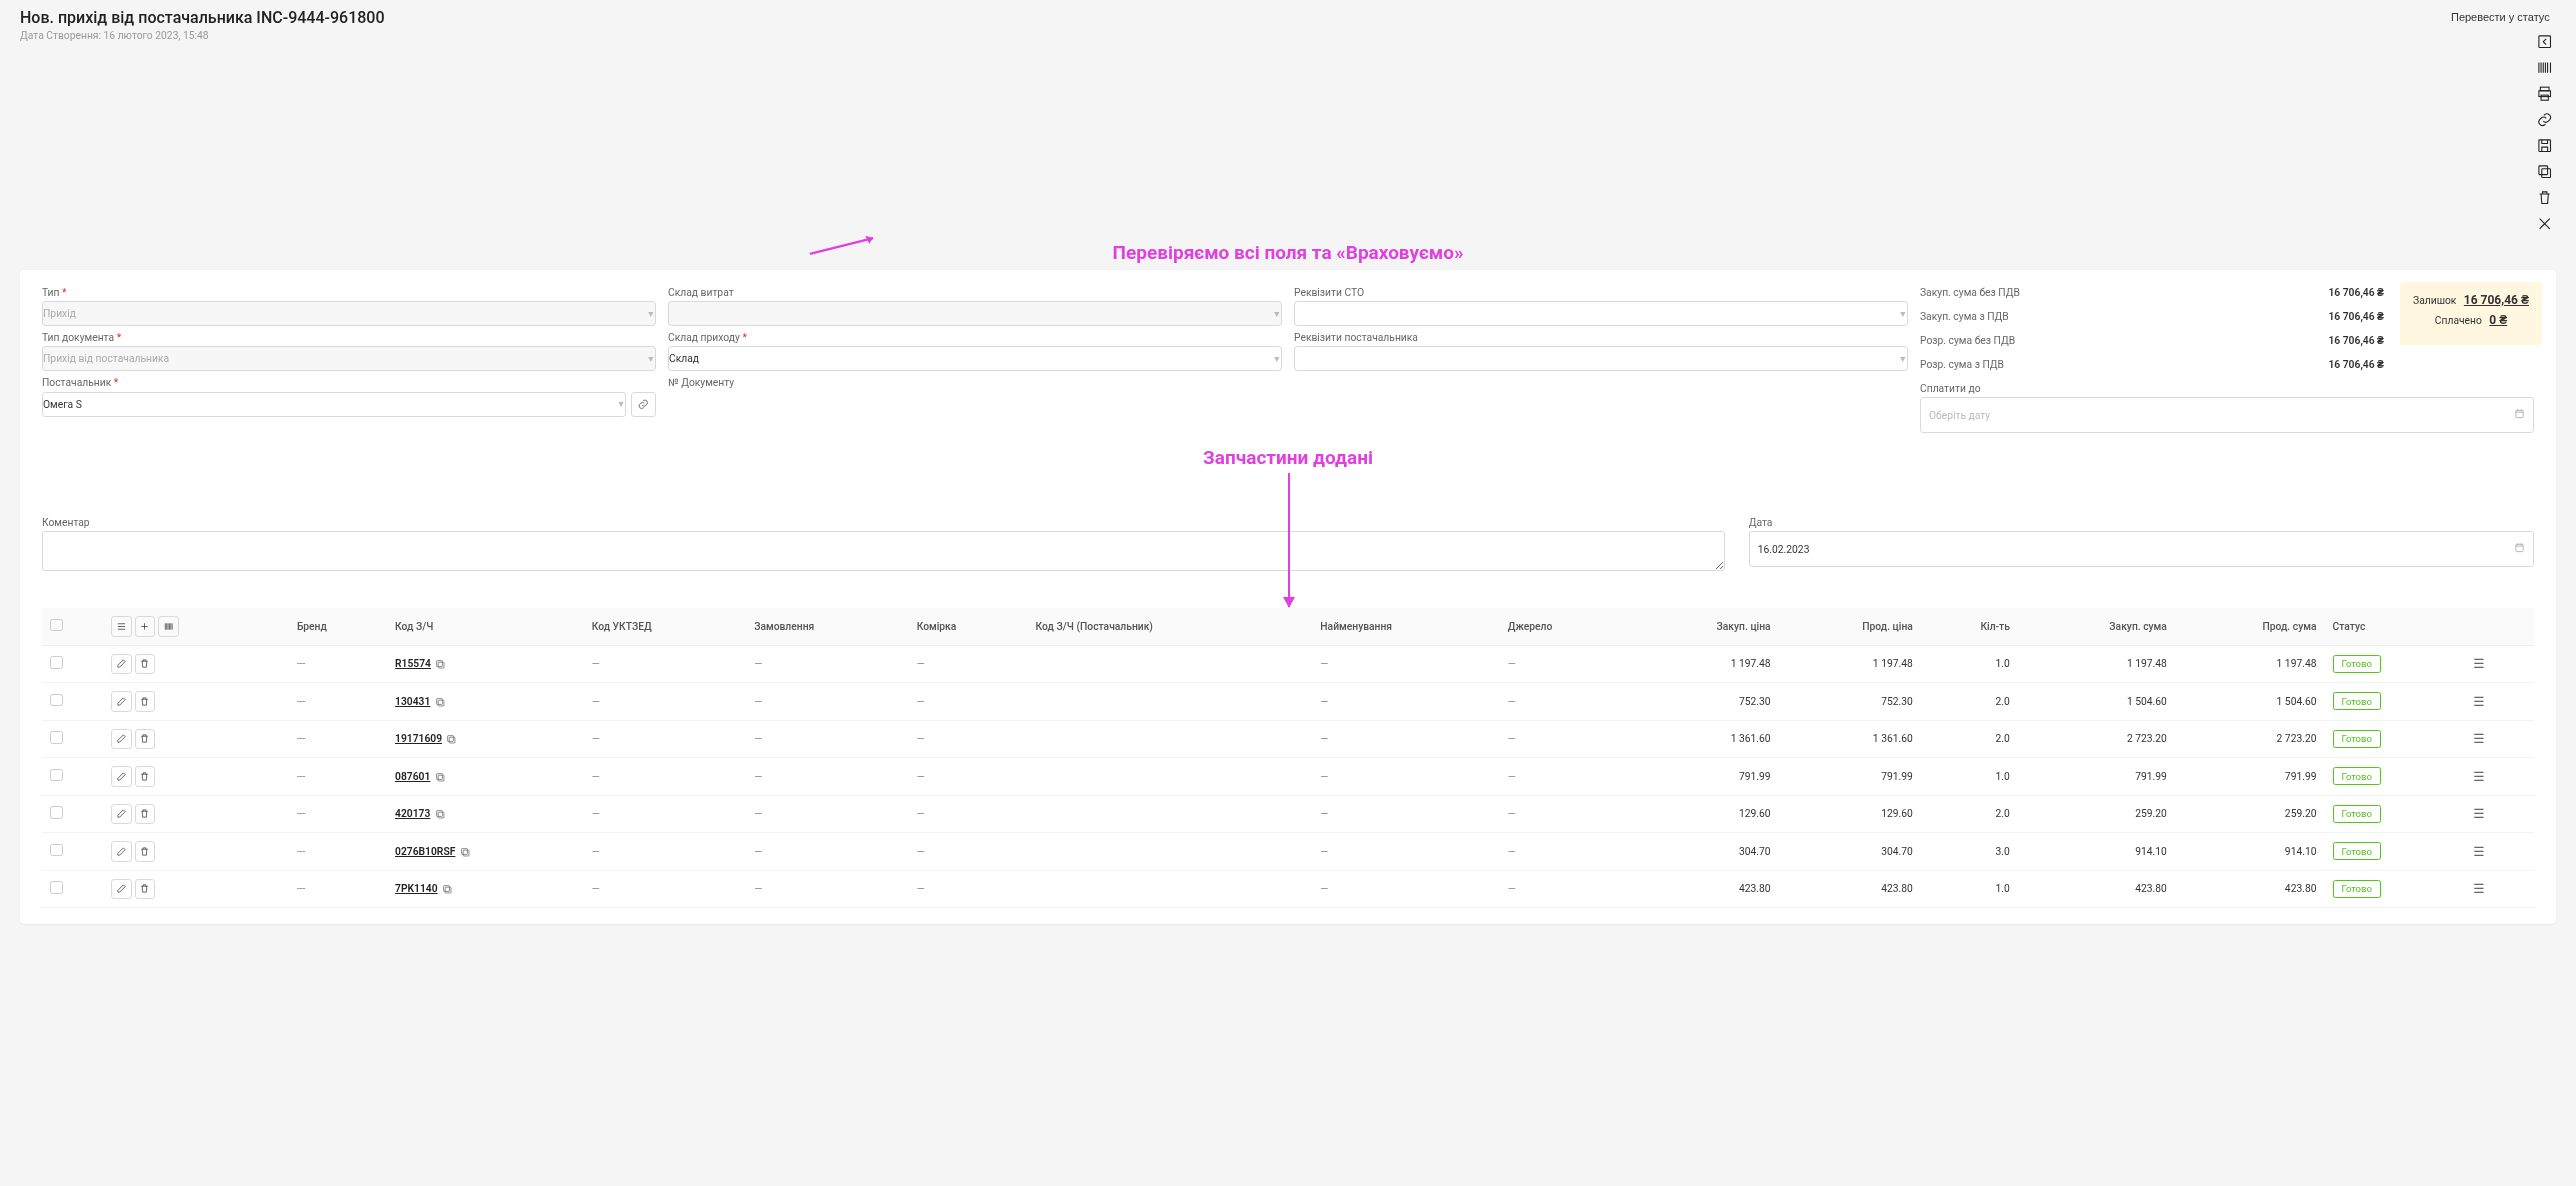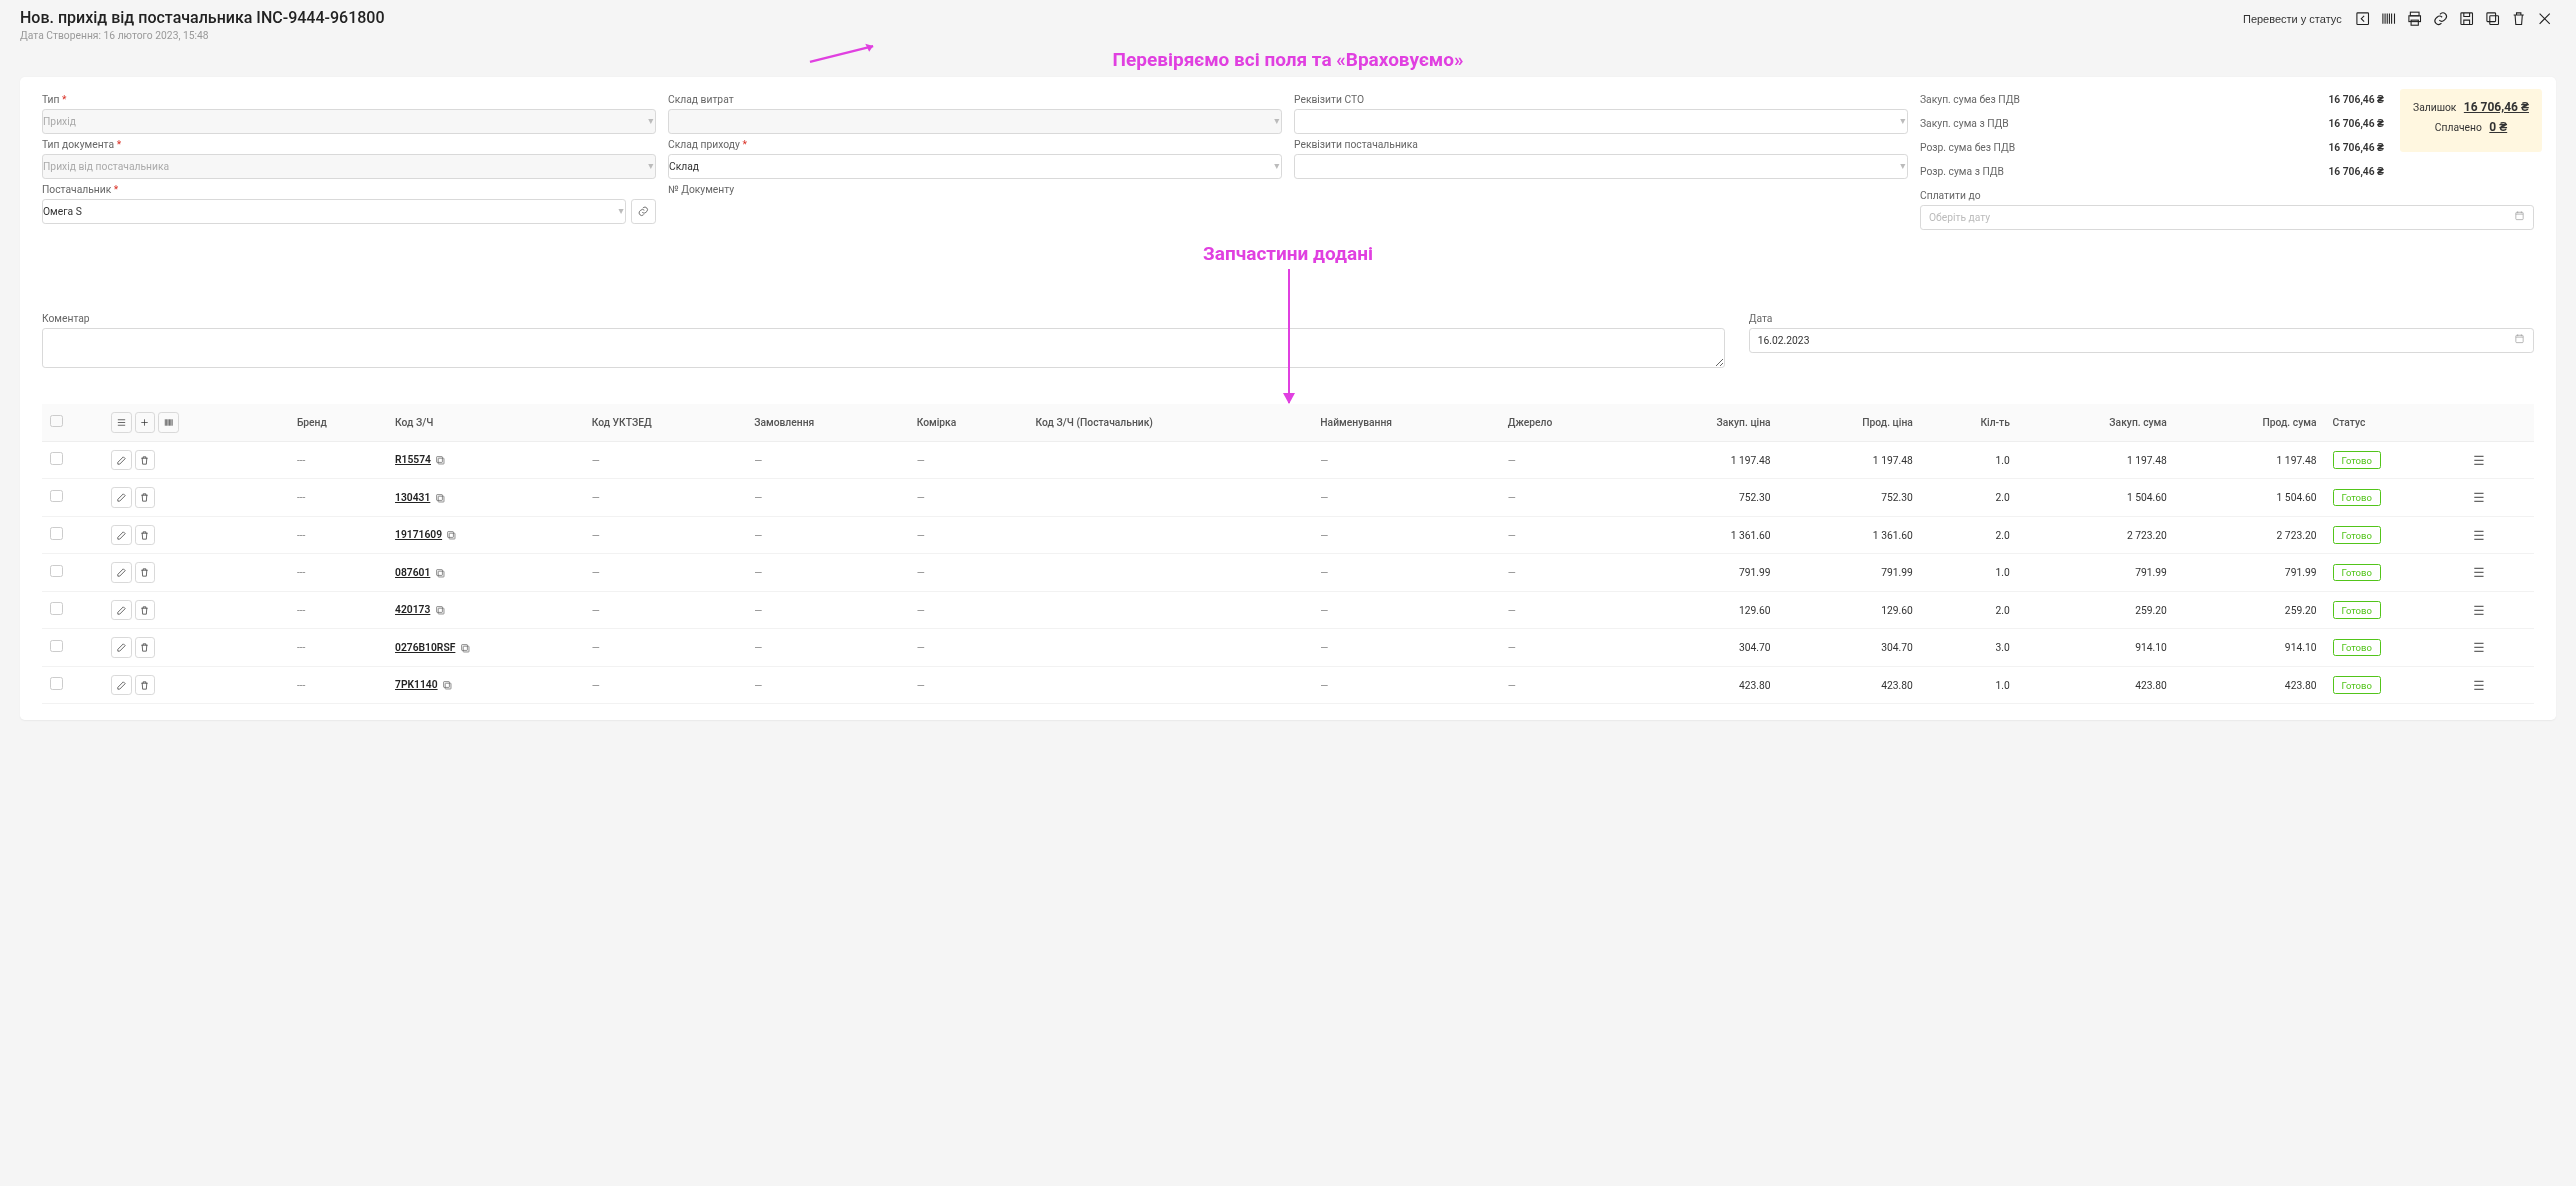--- a/index.html
+++ b/index.html
@@ -11,21 +11,21 @@
   }
   .header {
     display: flex;
     justify-content: space-between;
     align-items: flex-start;
     padding: 8px 20px 0 20px;
   }
   .header-left { }
   .page-title { font-size: 16px; font-weight: 500; color: #222; }
   .page-subtitle { font-size: 10.3px; color: #999; margin-top: 1.6px; }
-  .header-right { display: flex; align-items: center; gap: 4px; }
+  .header-right { display: flex; align-items: flex-end; gap: 4px; flex-direction: column; }
   .status-btn {
     display: inline-flex; align-items: center; gap: 4.7px;
     background: none; border: none; cursor: pointer; font-size: 11px;
     padding: 3.2px 6.3px; color: #333;
   }
   .icon-btn {
     width: 22px; height: 22px; display: inline-flex; align-items: center; justify-content: center;
     background: none; border: none; cursor: pointer; color: #222;
   }
   .icon-btn svg { width: 17.4px; height: 17.4px; stroke: #222; fill: none; stroke-width: 1.5; }
@@ -94,21 +94,21 @@
   }
 
   .comment-date-row {
     display: grid; grid-template-columns: 3fr 1.4fr; gap: 24px; margin-top: 47px;
   }
   textarea.comment {
     width: 100%; height: 40px; border: 0.8px solid #d9d9d9; border-radius: 3.2px;
     resize: vertical; padding: 4.7px; font-family: inherit;
   }
   .date-inp {
-    height: 25px; border: 0.8px solid #d9d9d9; border-radius: 3.2px; padding: 11px 8px;
+    height: 25px; border: 0.8px solid #d9d9d9; border-radius: 3.2px; padding: 17px 8px;
     display: flex; align-items: center; justify-content: space-between; font-size: 10.3px;
   }
 
   
   .tbl-wrap { margin-top: 32px; }
   table { width: 100%; border-collapse: collapse; font-size: 10.3px; }
   thead th {
     background: #fafafa; text-align: left; padding: 8px 8px; font-weight: 500;
     color: #555; border-bottom: 0.8px solid #eee; white-space: nowrap;
   }

